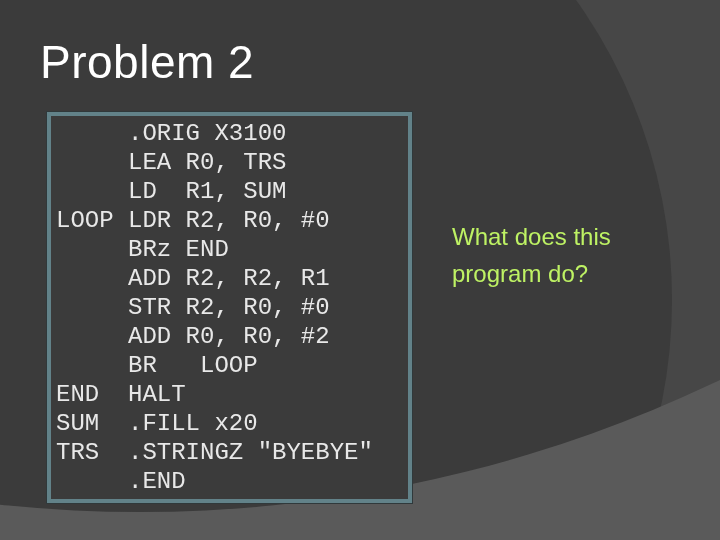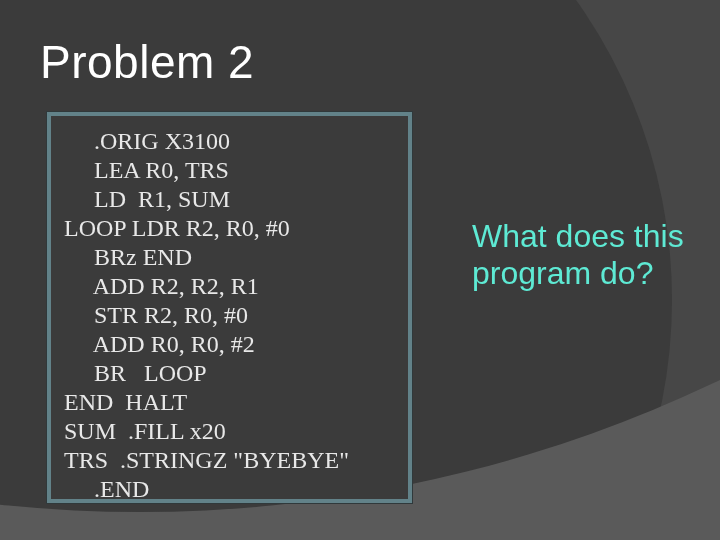--- a/index.html
+++ b/index.html
@@ -19,30 +19,30 @@
   }
   .codebox {
     position:absolute; left:47px; top:112px;
     width:365px; height:391px;
     box-sizing:border-box;
     border:4px solid #628289;
     background:#3b3b3b;
     box-shadow:0 0 0 1px #30393b;
   }
   .code {
-    margin:8px; padding:3px 0 0 5px;
-    font-family:Liberation Serif, serif;
+    margin:0; padding:3px 0 0 5px;
+    font-family:Liberation Mono, monospace;
     font-size:24px; line-height:29px;
     color:#e8e8e8;
     white-space:pre;
   }
   .question {
-    position:absolute; left:472px; top:218px; width:235px;
-    font-size:32px; line-height:37px;
-    color:#5eead4;
+    position:absolute; left:452px; top:218px; width:235px;
+    font-size:24px; line-height:37px;
+    color:#bef264;
   }
 </style>
 </head>
 <body>
 
 <div class="slide">
 
   <svg class="bg" viewBox="0 0 720 540" aria-hidden="true">
     <defs>
       <mask id="band-mask">

